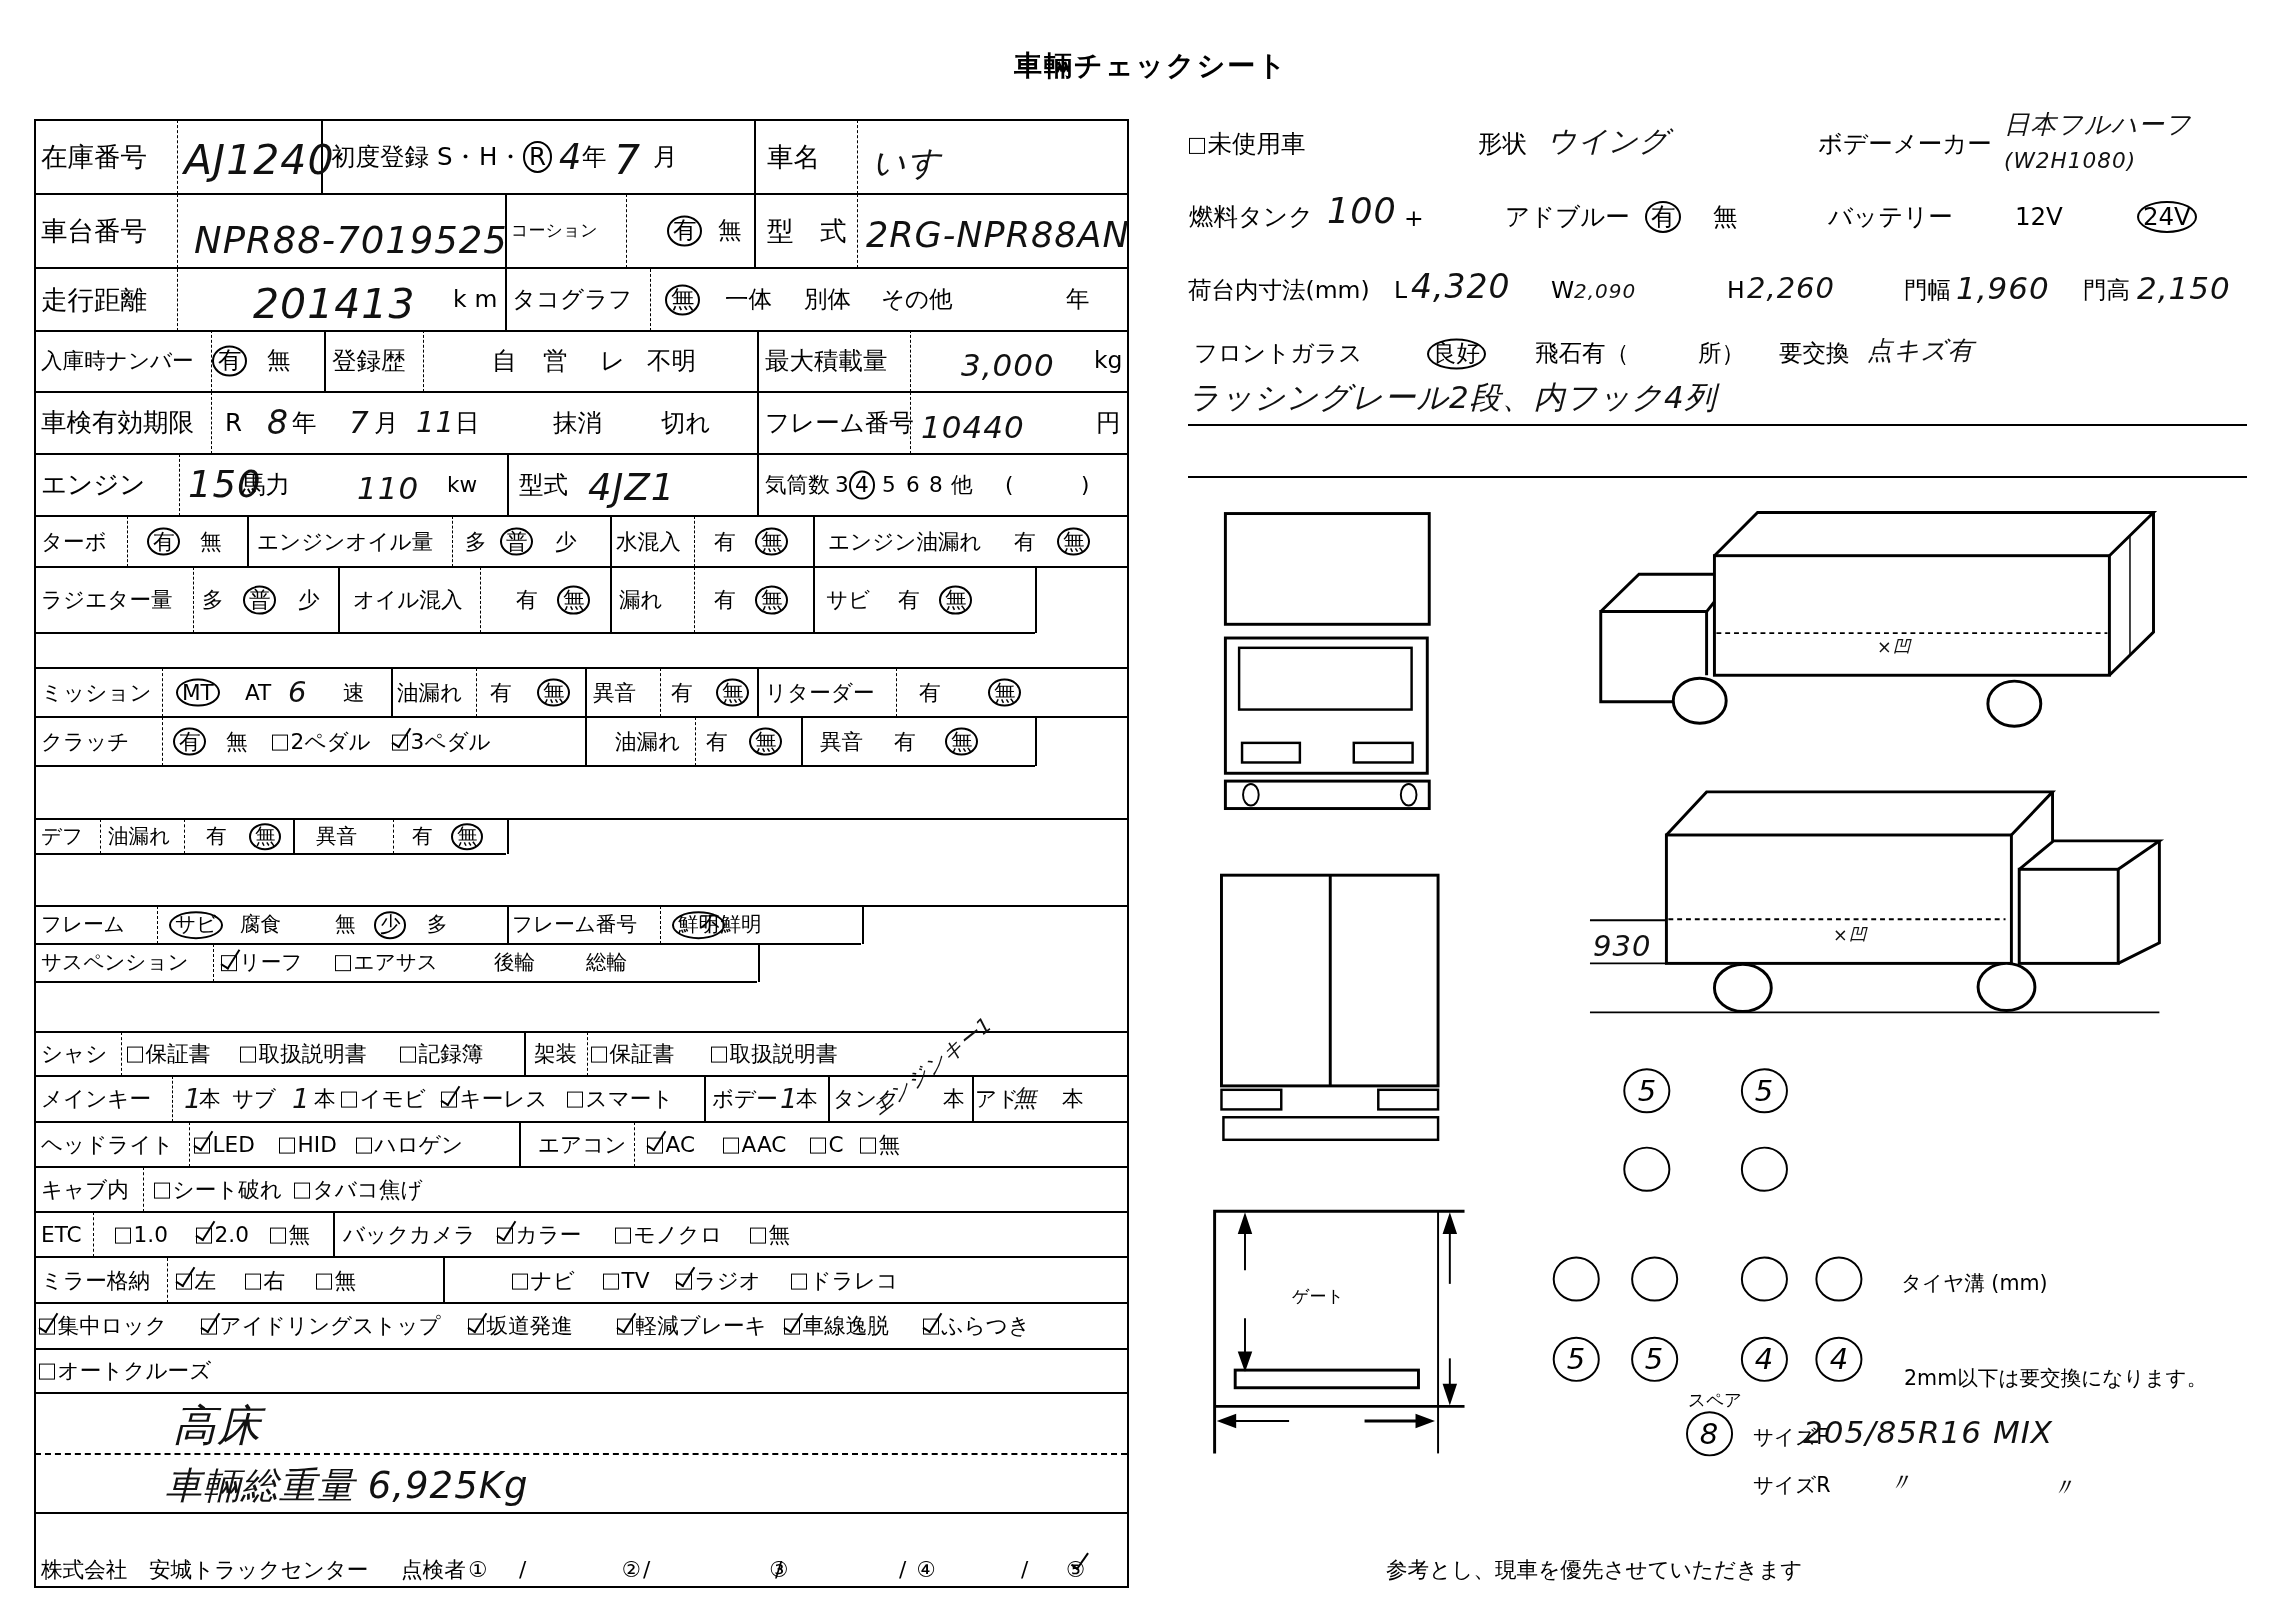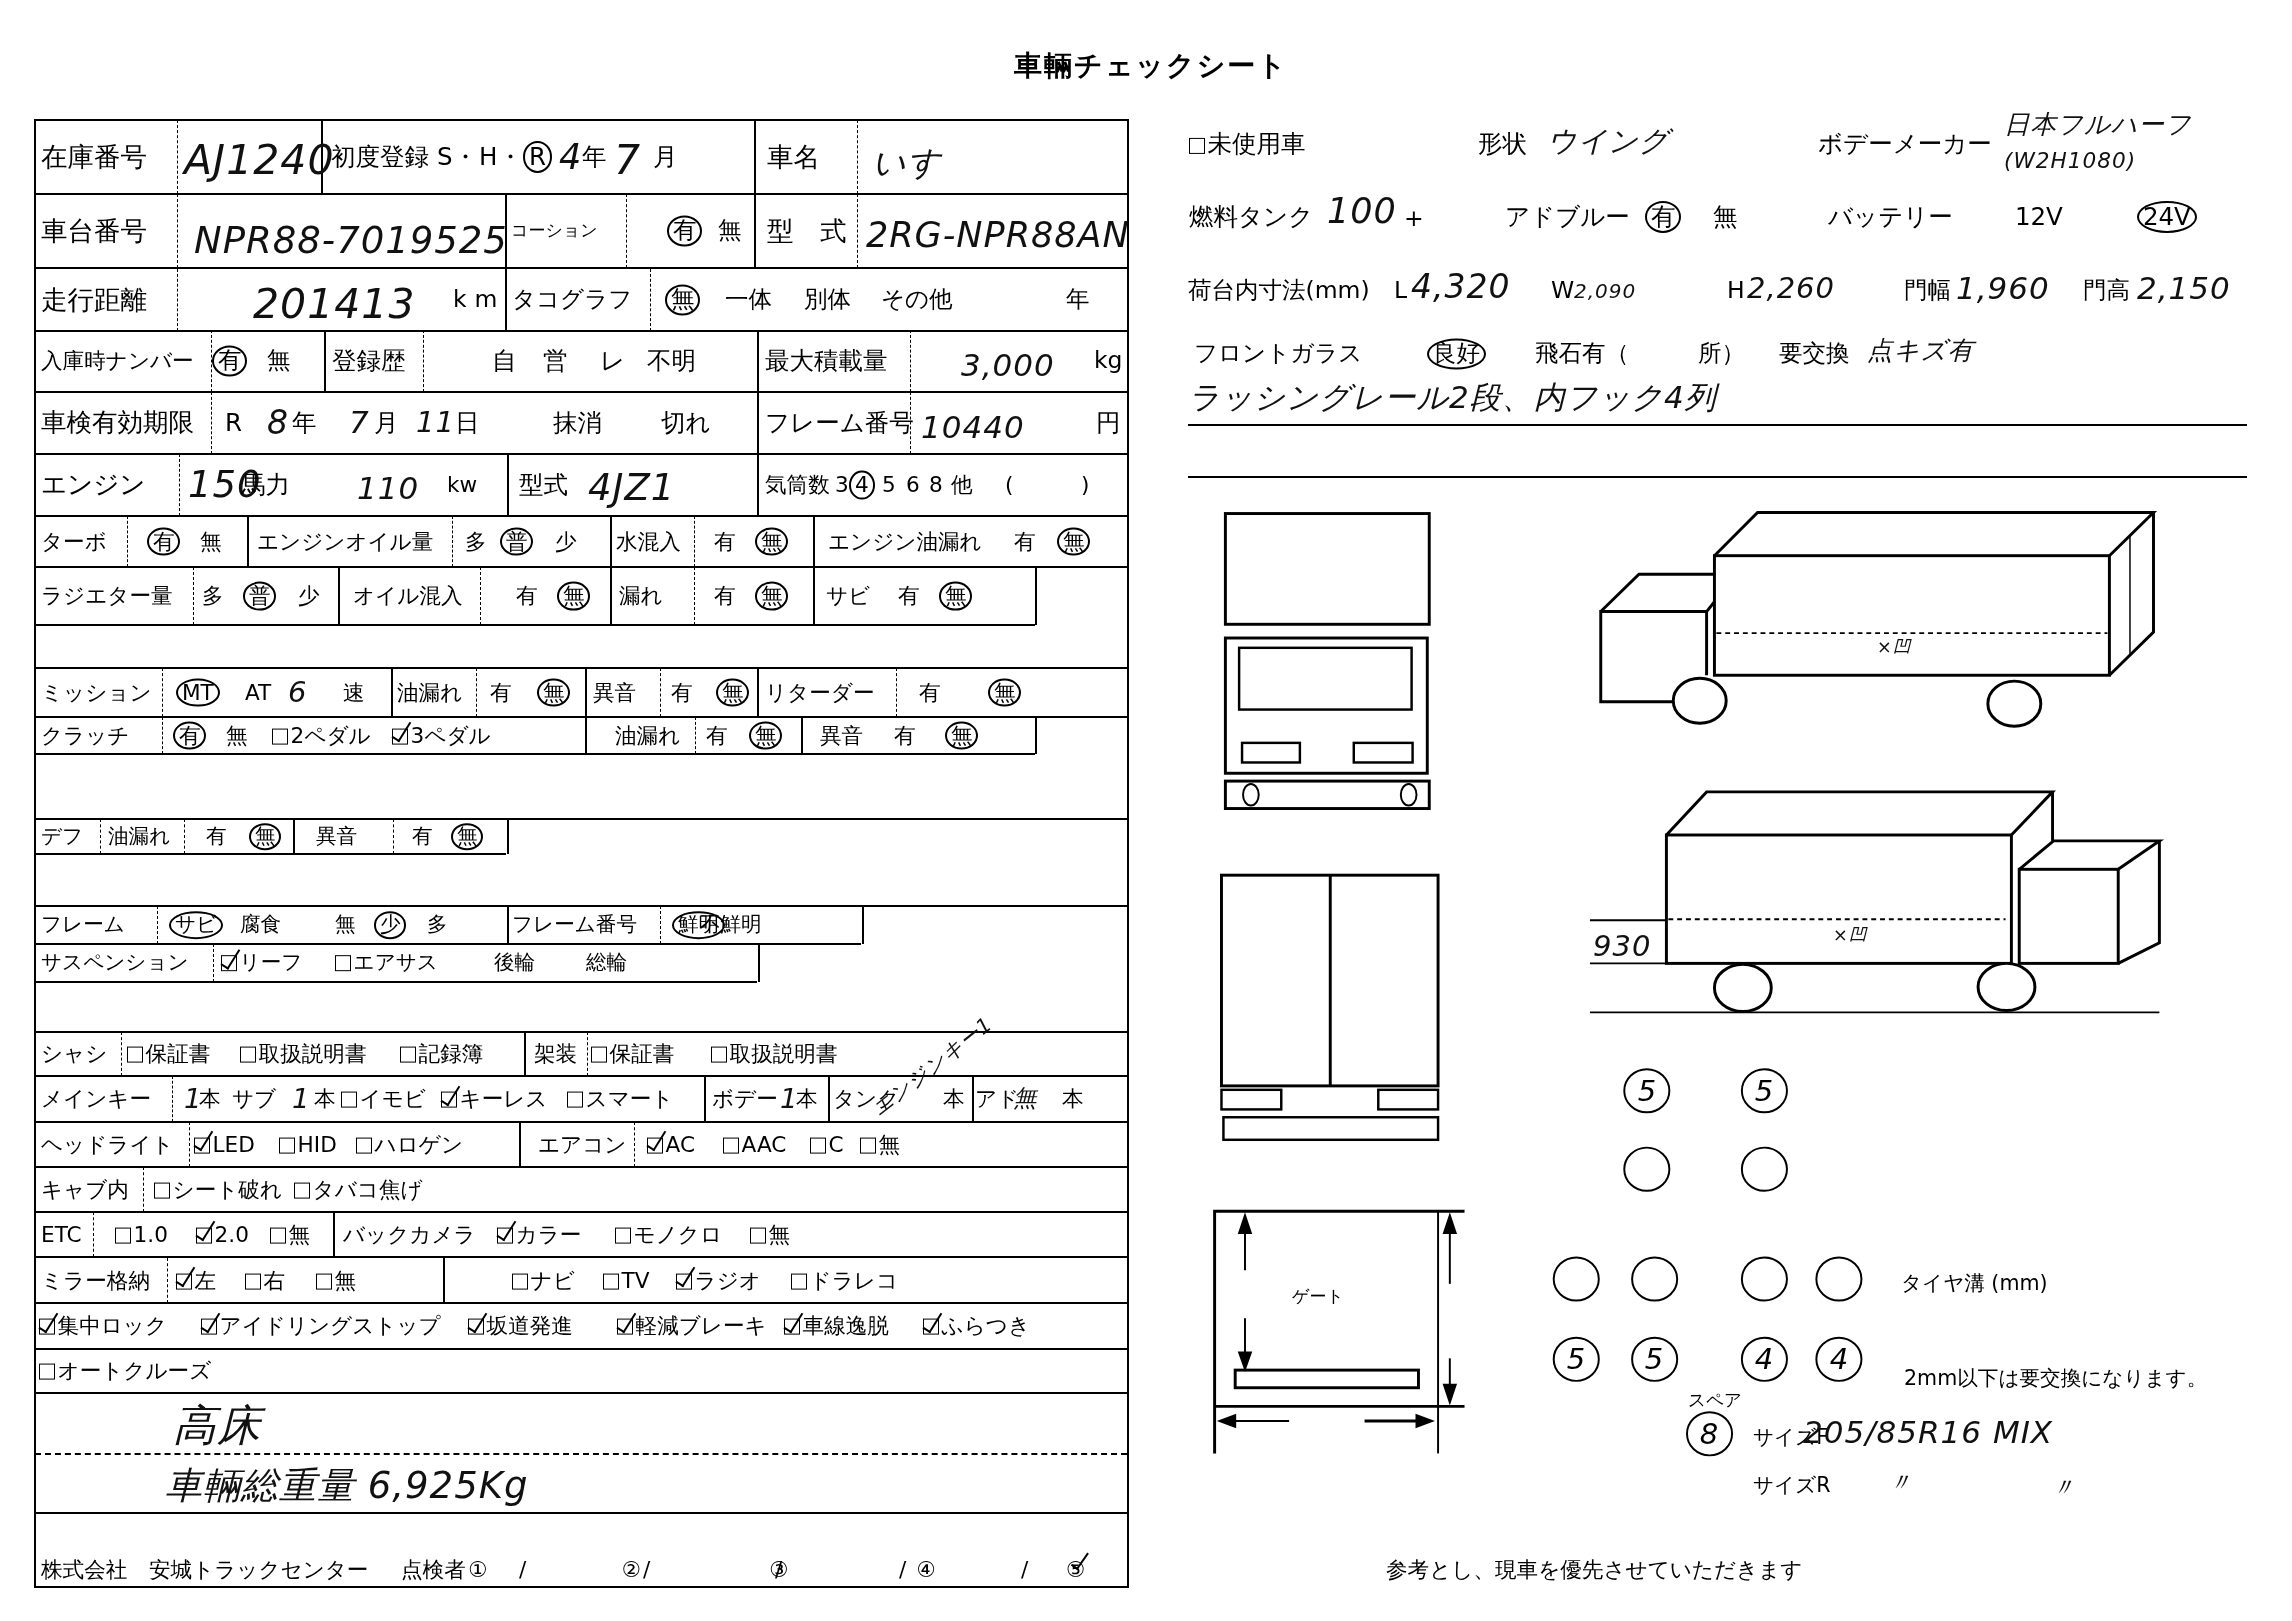--- a/index.html
+++ b/index.html
@@ -166,21 +166,21 @@
   <span class="t f22 opt" style="left:500px" data-selected="true">普</span>
   <span class="t f22 opt" style="left:549px" data-selected="false">少</span>
   <span class="t f22" style="left:616px">水混入</span>
   <span class="t f22 opt" style="left:708px" data-selected="false">有</span>
   <span class="t f22 opt" style="left:755px" data-selected="true">無</span>
   <span class="t f22" style="left:828px">エンジン油漏れ</span>
   <span class="t f22 opt" style="left:1008px" data-selected="false">有</span>
   <span class="t f22 opt" style="left:1057px" data-selected="true">無</span>
 </div>
 
-<div class="row" style="top:567px;height:58px">
+<div class="row" style="top:567px;height:66px">
   <div class="rb" style="width:1000px"></div>
   <div class="vd d" style="left:193px"></div>
   <div class="vd" style="left:338px"></div>
   <div class="vd d" style="left:480px"></div>
   <div class="vd" style="left:610px"></div>
   <div class="vd d" style="left:694px"></div>
   <div class="vd" style="left:813px"></div>
   <div class="vd" style="left:1035px"></div>
   <span class="t f22" style="left:41px">ラジエター量</span>
   <span class="t f22 opt" style="left:196px" data-selected="false">多</span>
@@ -219,21 +219,21 @@
   <span class="t f22 opt" style="left:484px" data-selected="false">有</span>
   <span class="t f22 opt" style="left:537px" data-selected="true">無</span>
   <span class="t f22" style="left:593px">異音</span>
   <span class="t f22 opt" style="left:665px" data-selected="false">有</span>
   <span class="t f22 opt" style="left:716px" data-selected="true">無</span>
   <span class="t f22" style="left:765px">リターダー</span>
   <span class="t f22 opt" style="left:913px" data-selected="false">有</span>
   <span class="t f22 opt" style="left:988px" data-selected="true">無</span>
 </div>
 
-<div class="row" style="top:717px;height:37px">
+<div class="row" style="top:717px;height:49px">
   <div class="rb" style="width:1000px"></div>
   <div class="vd d" style="left:162px"></div>
   <div class="vd" style="left:585px"></div>
   <div class="vd d" style="left:695px"></div>
   <div class="vd" style="left:801px"></div>
   <div class="vd" style="left:1035px"></div>
   <span class="t f22" style="left:41px">クラッチ</span>
   <span class="t f22 opt" style="left:173px" data-selected="true">有</span>
   <span class="t f22 opt" style="left:220px" data-selected="false">無</span>
   <span class="t f22" style="left:272px"><span class="cb" data-checked="false"></span><span>2ペダル</span></span>

